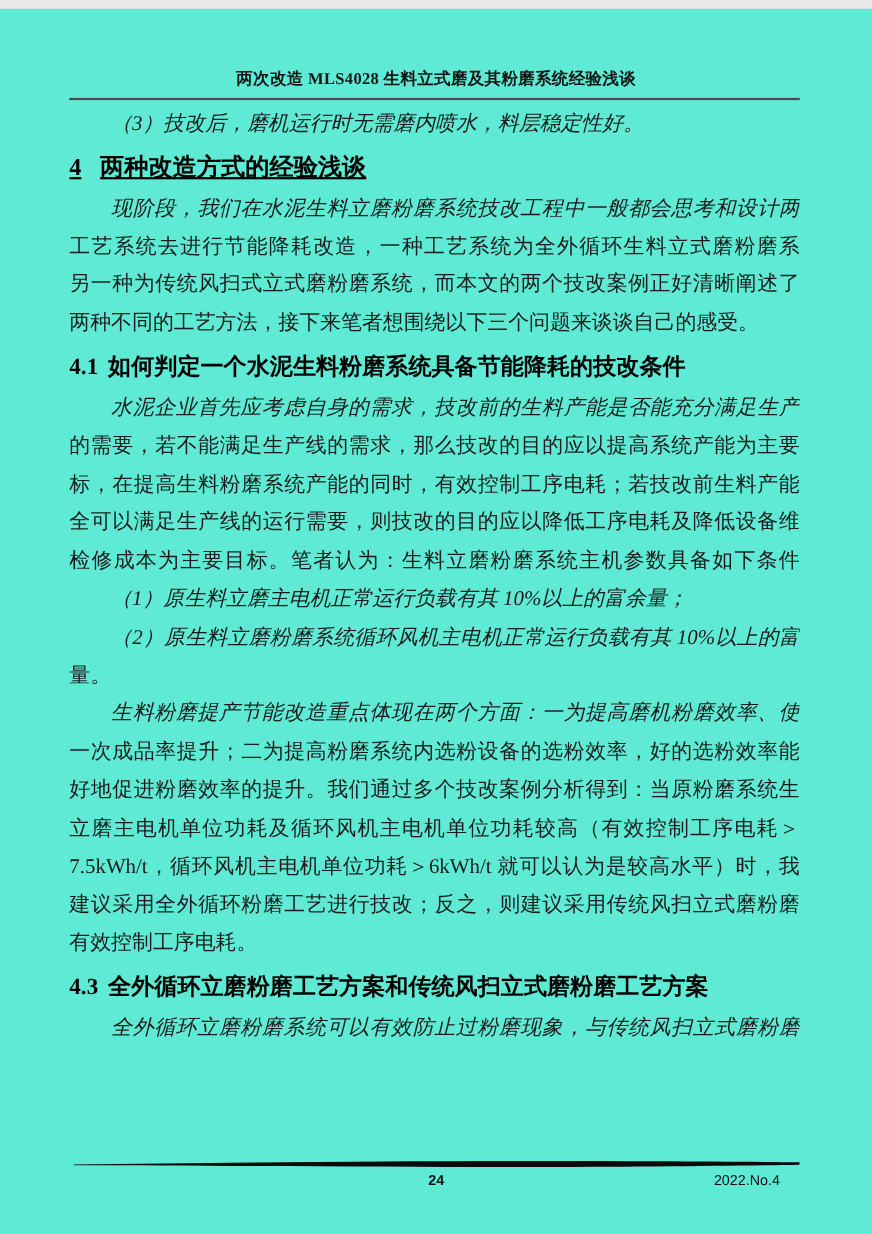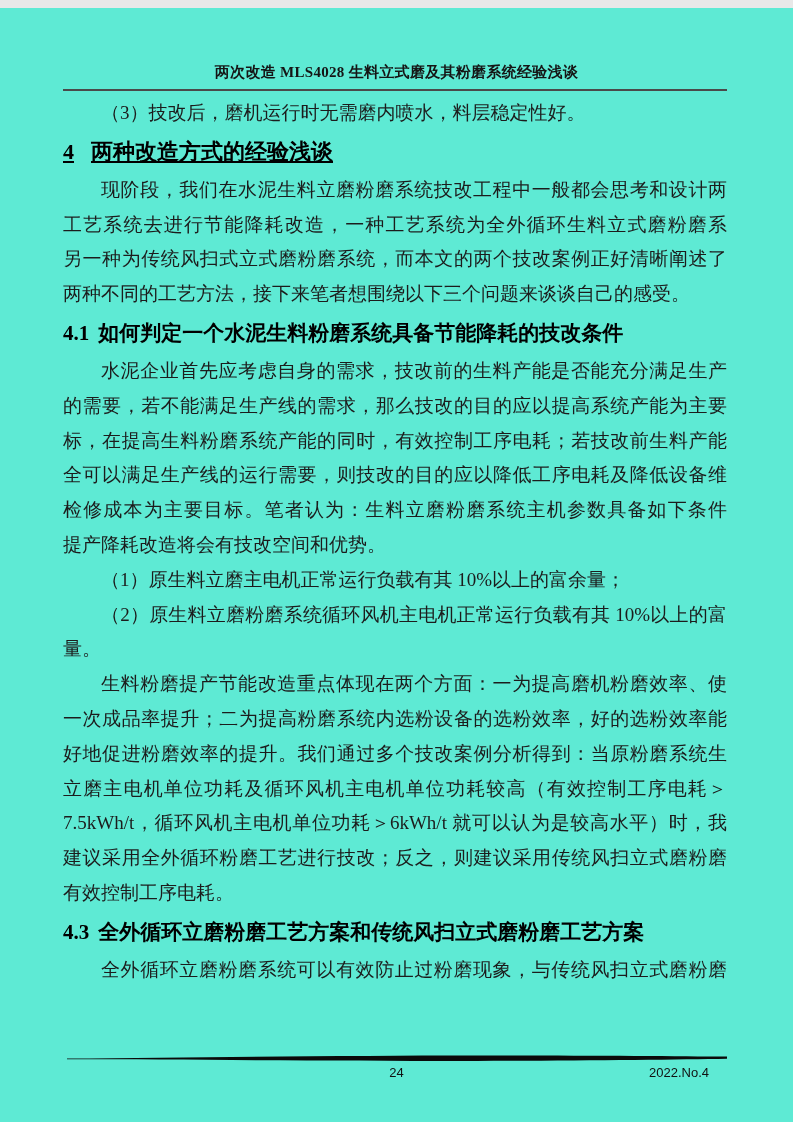--- a/index.html
+++ b/index.html
@@ -41,21 +41,21 @@
     height: 34.8px;
     overflow: hidden;
     text-align: left;
     color: #1c1c1c;
   }
   .line.just {
     text-align: justify;
     text-align-last: justify;
     text-justify: inter-character;
   }
-  .line.first { text-indent: 38px; }
+  .line.first { text-indent: 38px; font-style: italic; }
   .heading {
     font-family: "Liberation Sans", "DejaVu Sans", sans-serif;
     font-weight: bold;
     color: #000000;
     line-height: 40px;
     height: 40px;
     overflow: hidden;
     margin: 1px 0;
   }
   .heading.h1 { font-size: 22px; text-decoration: underline; }
@@ -70,21 +70,21 @@
   .footer { position: absolute; left: 0; top: 1046px; width: 793px; }
   .footer-rule-svg { display: block; margin-left: 67px; }
   .footer-text {
     position: relative;
     margin-top: 2px;
     height: 18px;
     font-family: "Liberation Sans", "DejaVu Sans", sans-serif;
     font-size: 13px;
     color: #111111;
   }
-  .page-num { position: absolute; left: 0; right: 0; text-align: center; }
+  .page-num { position: absolute; left: 0; right: 0; text-align: center; font-weight: bold; }
   .issue { position: absolute; right: 84px; }
 </style>
 <title>两次改造 MLS4028 生料立式磨及其粉磨系统经验浅谈</title></head>
 <body>
 
 <div class="page">
 
   <header>
     <div class="header-title">两次改造 MLS4028 生料立式磨及其粉磨系统经验浅谈</div>
     <div class="header-rule"></div>
@@ -101,21 +101,20 @@
         <div class="line just">另一种为传统风扫式立式磨粉磨系统，而本文的两个技改案例正好清晰阐述了这</div>
         <div class="line">两种不同的工艺方法，接下来笔者想围绕以下三个问题来谈谈自己的感受。</div>
       </div>
       <div class="heading h2"><span class="hnum">4.1</span><span class="htxt">如何判定一个水泥生料粉磨系统具备节能降耗的技改条件</span></div>
       <div class="para">
         <div class="line first just">水泥企业首先应考虑自身的需求，技改前的生料产能是否能充分满足生产线</div>
         <div class="line just">的需要，若不能满足生产线的需求，那么技改的目的应以提高系统产能为主要目</div>
         <div class="line just">标，在提高生料粉磨系统产能的同时，有效控制工序电耗；若技改前生料产能完</div>
         <div class="line just">全可以满足生产线的运行需要，则技改的目的应以降低工序电耗及降低设备维护</div>
         <div class="line just">检修成本为主要目标。笔者认为：生料立磨粉磨系统主机参数具备如下条件时，</div>
-        <div class="line">提产降耗改造将会有技改空间和优势。</div>
       </div>
       <div class="para">
         <div class="line first">（1）原生料立磨主电机正常运行负载有其 10%以上的富余量；</div>
       </div>
       <div class="para">
         <div class="line first just">（2）原生料立磨粉磨系统循环风机主电机正常运行负载有其 10%以上的富余</div>
         <div class="line">量。</div>
       </div>
       <div class="para">
         <div class="line first just">生料粉磨提产节能改造重点体现在两个方面：一为提高磨机粉磨效率、使得</div>

